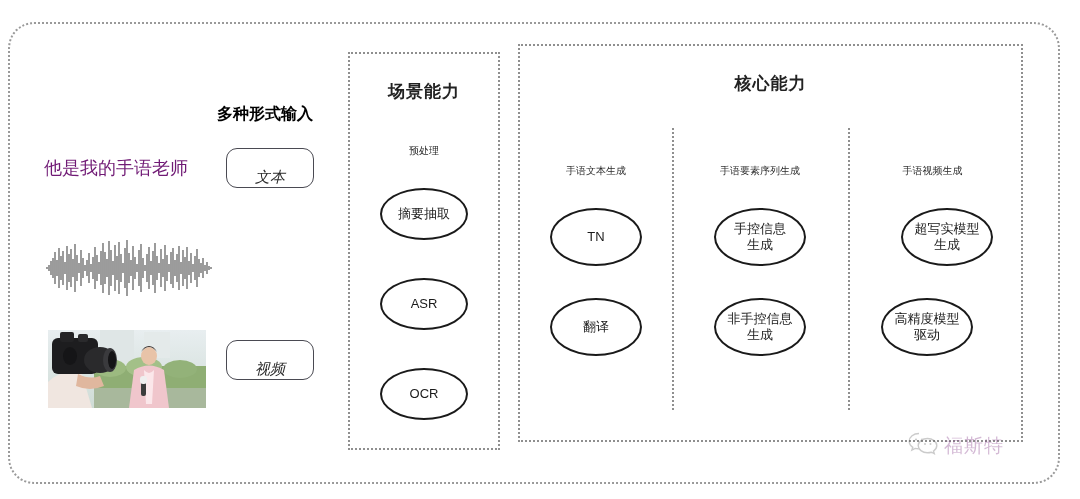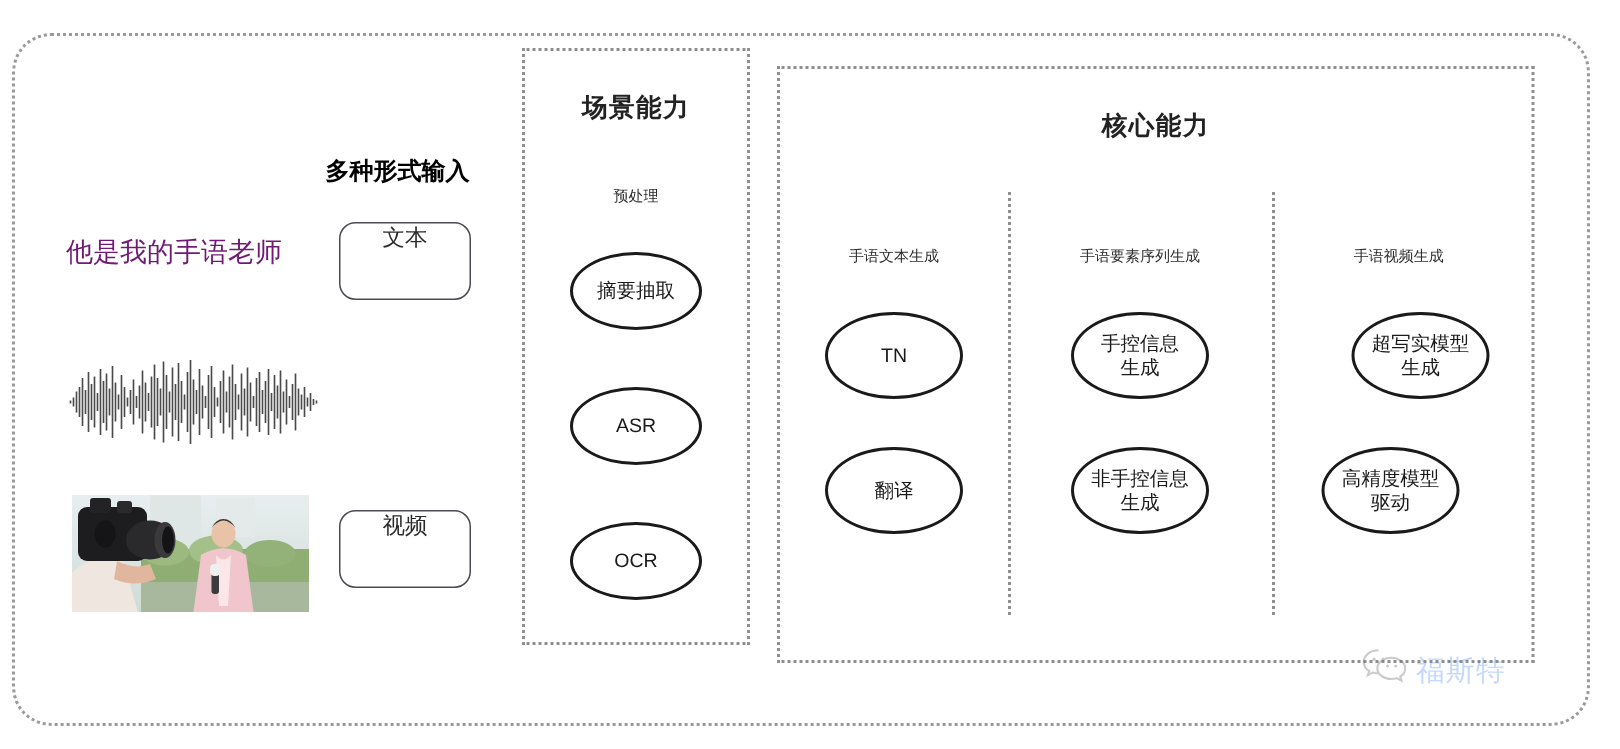--- a/index.html
+++ b/index.html
@@ -31,21 +31,21 @@
     box-sizing: border-box;
   }
 
   
   .panel {
     position: absolute;
     border: 2px dotted #8f8f8f;
     box-sizing: border-box;
     background: transparent;
   }
-  .panel-scene { left: 348px; top: 32px; width: 152px; height: 398px; }
+  .panel-scene { left: 348px; top: 52px; width: 152px; height: 398px; }
   .panel-core  { left: 518px; top: 44px; width: 505px; height: 398px; }
 
   .panel-title {
     position: absolute;
     left: 0;
     right: 0;
     text-align: center;
     font-size: 17px;
     font-weight: bold;
     color: #222222;
@@ -109,30 +109,31 @@
     top: 156px;
     font-size: 18px;
     color: #701a75;
     white-space: nowrap;
     text-align: right;
   }
   .pill {
     position: absolute;
     left: 226px;
     width: 88px;
-    height: 52px;
+    height: 40px;
     border: 1.8px solid #4a4a52;
     border-radius: 11px;
     box-sizing: border-box;
     display: flex;
-    align-items: flex-start;
+    align-items: flex-end;
     justify-content: center;
     font-size: 15px;
     color: #2b2b2b;
     background: #ffffff;
+    font-style: italic;
   }
   .pill-text  { top: 148px; }
   .pill-audio { top: 244px; }
   .pill-video { top: 340px; }
 
   
   .waveform {
     position: absolute;
     left: 46px;
     top: 238px;
@@ -156,21 +157,21 @@
     position: absolute;
     left: 908px;
     top: 432px;
     display: flex;
     align-items: center;
     gap: 6px;
     opacity: 0.30;
   }
   .watermark-text {
     font-size: 19px;
-    color: #3b82f6;
+    color: #701a75;
     letter-spacing: 1px;
     white-space: nowrap;
   }
 </style>
 </head>
 <body>
 
 <div id="canvas">
 
   <div class="outer-frame"></div>

